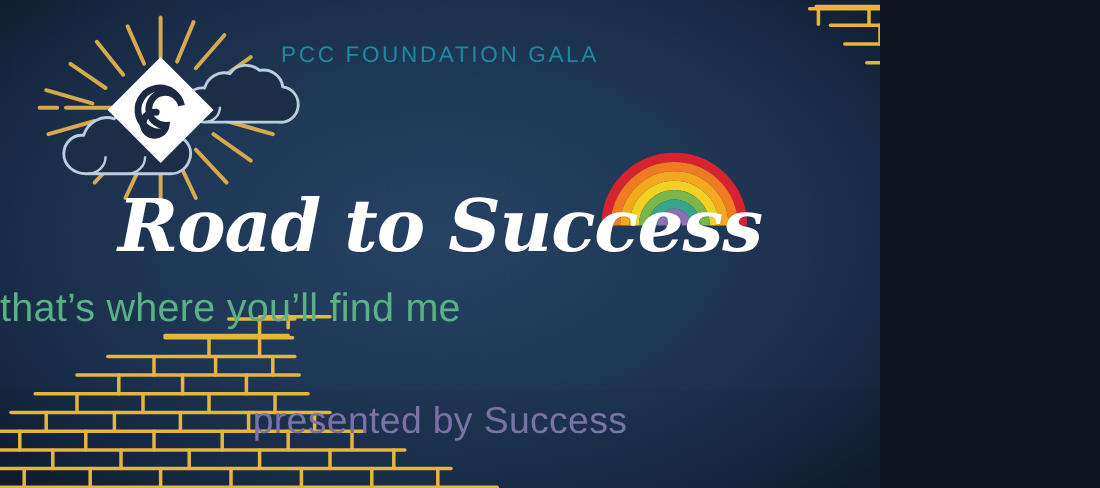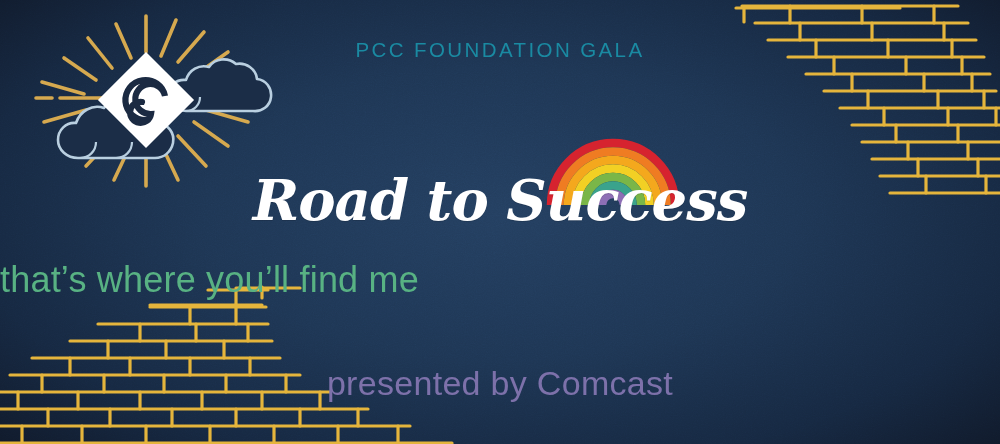--- a/index.html
+++ b/index.html
@@ -1,21 +1,21 @@
 <!DOCTYPE html>
 <html><head>
 <meta charset="utf-8">
 <title>PCC Foundation Gala — Road to Success</title>
 <style>
   html,body{margin:0;padding:0;background:#0d1420;}
   body{font-family:"Liberation Sans", sans-serif;}
 
   #banner{
     position:relative;
-    width:1000px;height:444px;
+    width:800px;height:444px;
     overflow:hidden;
     background:
       radial-gradient(ellipse 78% 86% at 50% 48%,
         rgba(36,63,96,1) 0%,
         rgba(30,54,84,1) 38%,
         rgba(22,40,65,1) 68%,
         rgba(16,26,43,1) 88%,
         rgba(12,19,32,1) 100%),
       #16283f;
   }
@@ -39,21 +39,21 @@
     font-weight:400;
     color:#1a8aa2;
   }
   #title{
     position:absolute;left:0;right:0;top:172px;
     text-align:center;
     color:#ffffff;
     font-family:"DejaVu Serif", serif;
     font-style:italic;
     font-weight:700;
-    font-size:56px;
+    font-size:66px;
     line-height:1;
     letter-spacing:-1px;
     text-shadow:0 1px 0 rgba(0,0,0,.12);
     white-space:nowrap;
   }
   #subtitle{
     position:absolute;left:0;right:0;top:259px;
     text-align:left;
     color:#58b283;
     font-size:36px;
@@ -273,15 +273,15 @@
       <path d="M585 205 A28 28 0 0 1 641 205" stroke="#7ab648" stroke-width="8.5"></path>
       <path d="M593.5 205 A19.5 19.5 0 0 1 632.5 205" stroke="#3aa38c" stroke-width="8.5"></path>
       <path d="M602 205 A11 11 0 0 1 624 205" stroke="#8e6fb5" stroke-width="8.5"></path>
     </g>
   </svg>
   </div>
 
   <div id="kicker">PCC FOUNDATION GALA</div>
   <div id="title">Road to Success</div>
   <div id="subtitle">that’s where you’ll find me</div>
-  <div id="presenter">presented by Comcast</div>
+  <div id="presenter">presented by Success</div>
 
 </div>
 
 </body></html>

